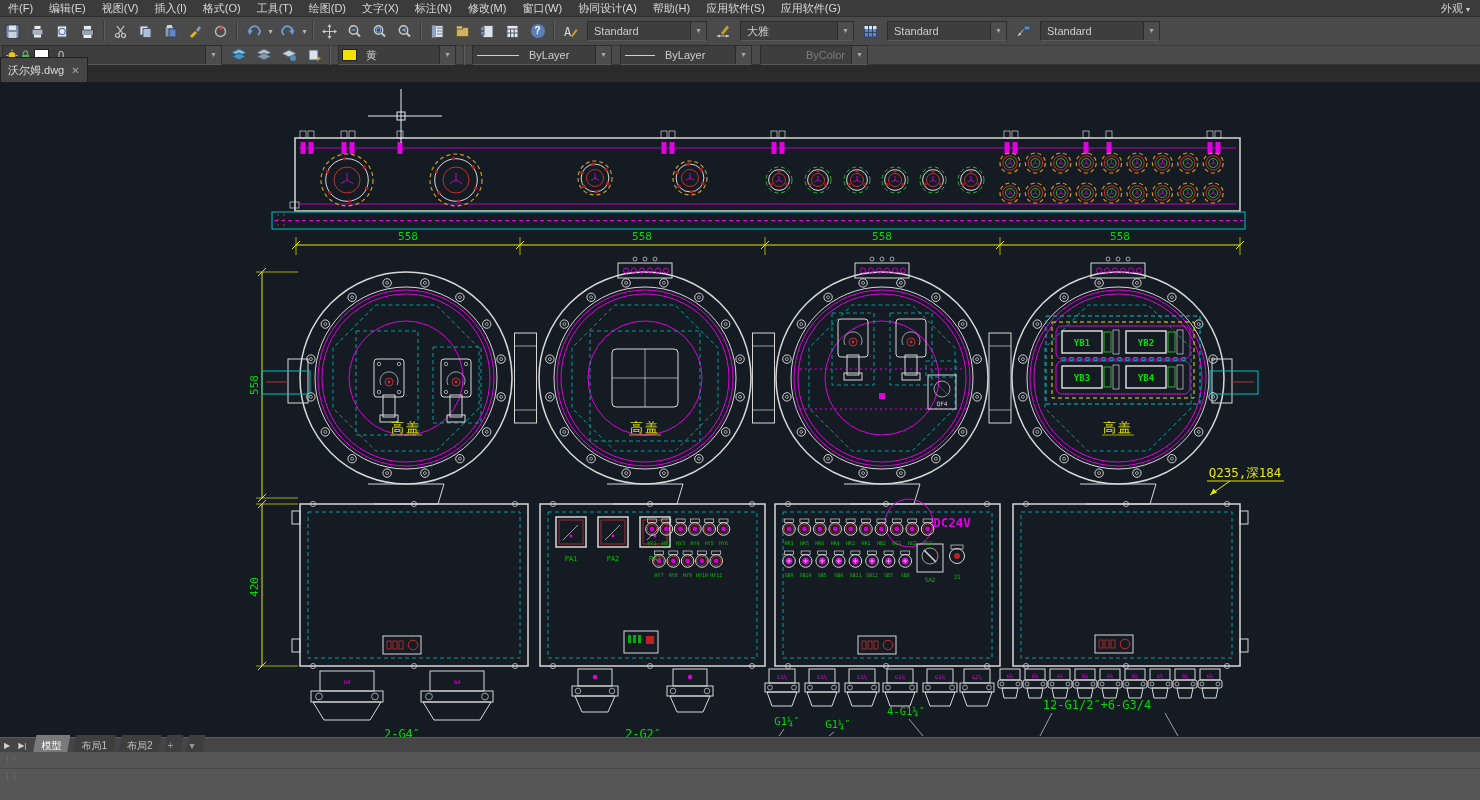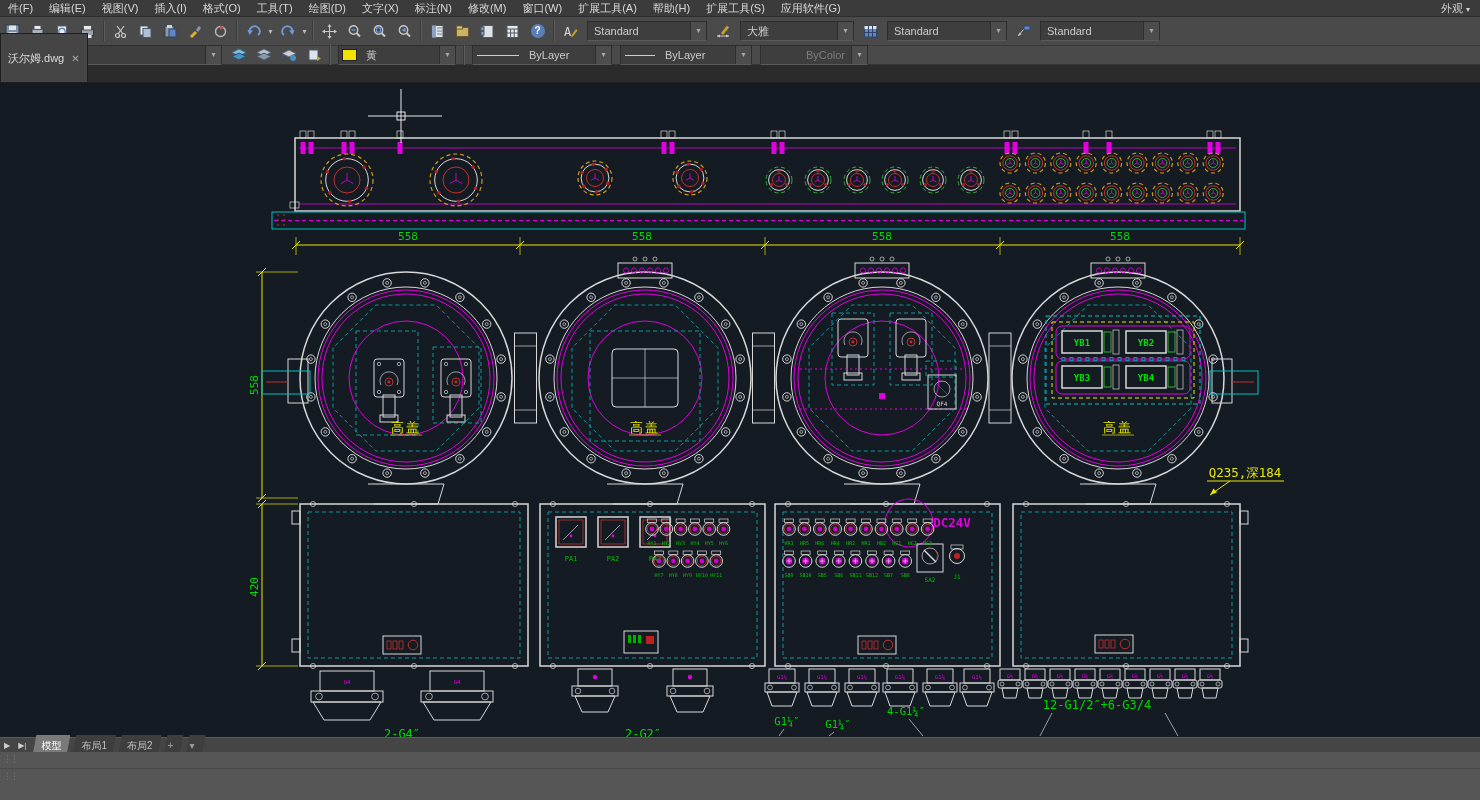--- a/index.html
+++ b/index.html
@@ -19,21 +19,21 @@
     color:#cccccc;font-size:11px;display:flex;align-items:center;margin:0 4px;}
   .combo .cval{flex:1;padding:0 6px;white-space:nowrap;overflow:hidden;}
   .combo .carrow{width:15px;text-align:center;color:#aaa;background:#4d4d4d;height:100%;
     line-height:17px;font-size:8px;border-left:1px solid #2d2d2d;}
   .combo.dis .cval{color:#7d7d7d;text-align:right;}
   .swatch{width:13px;height:10px;border:1px solid #1f1f1f;margin:0 3px;}
   .ltprev{width:42px;height:0;border-top:1px solid #cfcfcf;margin:0 4px;}
   .filetabs{position:absolute;left:0;top:65px;width:1480px;height:17px;background:#2b2b2b;
     border-bottom:1px solid #1f1f1f;display:flex;align-items:flex-end;}
   .ftab{height:16px;background:#454545;border:1px solid #1f1f1f;border-bottom:none;
-    color:#dcdcdc;font-size:11px;display:flex;align-items:center;padding:16px 7px;gap:7px;}
+    color:#dcdcdc;font-size:11px;display:flex;align-items:center;padding:4px 7px;gap:7px;}
   .ftab .x{color:#a8a8a8;font-size:10px;}
   .canvas{position:absolute;left:0;top:83px;width:1480px;height:752px;background:#151b23;}
   .statusbar{position:absolute;left:0;top:737px;width:1480px;height:15px;background:#454545;
     border-top:1px solid #5c5c5c;display:flex;align-items:center;font-size:10px;color:#c8c8c8;}
   .navarr{padding:0 4px;font-size:8px;color:#cfcfcf;}
   .ltab{height:21px;padding:0 9px;margin-left:2px;display:flex;align-items:center;
     background:#3e3e3e;color:#c0c0c0;clip-path:polygon(4px 0,100% 0,calc(100% - 4px) 100%,0 100%);}
   .ltab.active{background:#7a7a7a;color:#ffffff;}
   .ltab.stub{width:12px;padding:0 4px;color:#9a9a9a;}
   .cmdwin{position:absolute;left:0;top:752px;width:1480px;height:48px;background:#565656;}
@@ -76,23 +76,23 @@
   <span class="mi">编辑(E)</span>
   <span class="mi">视图(V)</span>
   <span class="mi">插入(I)</span>
   <span class="mi">格式(O)</span>
   <span class="mi">工具(T)</span>
   <span class="mi">绘图(D)</span>
   <span class="mi">文字(X)</span>
   <span class="mi">标注(N)</span>
   <span class="mi">修改(M)</span>
   <span class="mi">窗口(W)</span>
-  <span class="mi">扩展工具(A)</span>
+  <span class="mi">协同设计(A)</span>
   <span class="mi">帮助(H)</span>
-  <span class="mi">扩展工具(S)</span>
+  <span class="mi">应用软件(S)</span>
   <span class="mi">应用软件(G)</span>
   <span class="spring"></span>
   <span class="appearance"><span>外观</span> <span style="font-size:8px">▾</span></span>
 </div>
 
 <div class="tbar" id="tbar1">
   <span class="tbtn">
       <svg width="15" height="15">
         <rect x="1" y="1" width="13" height="13" fill="#7d8ea8" stroke="#2f3a4a"></rect>
         <rect x="4" y="1.5" width="7" height="4.5" fill="#dde4ee"></rect>

